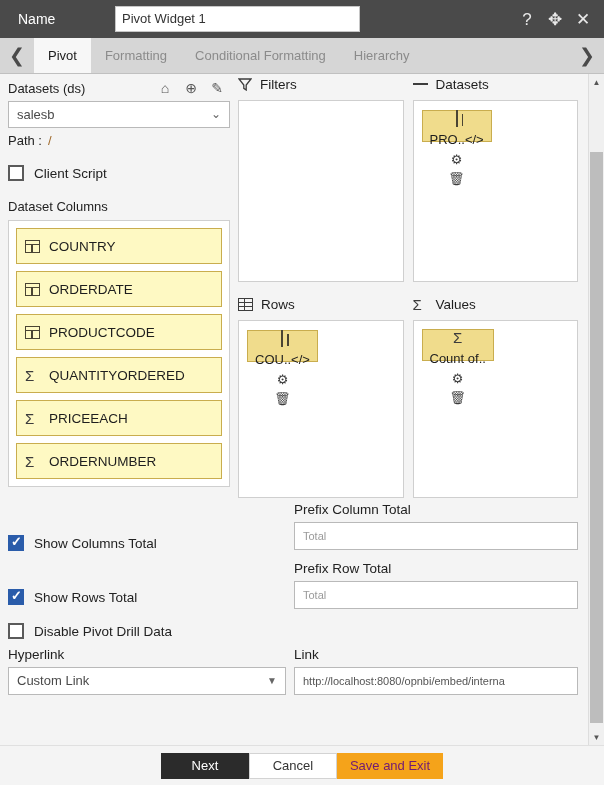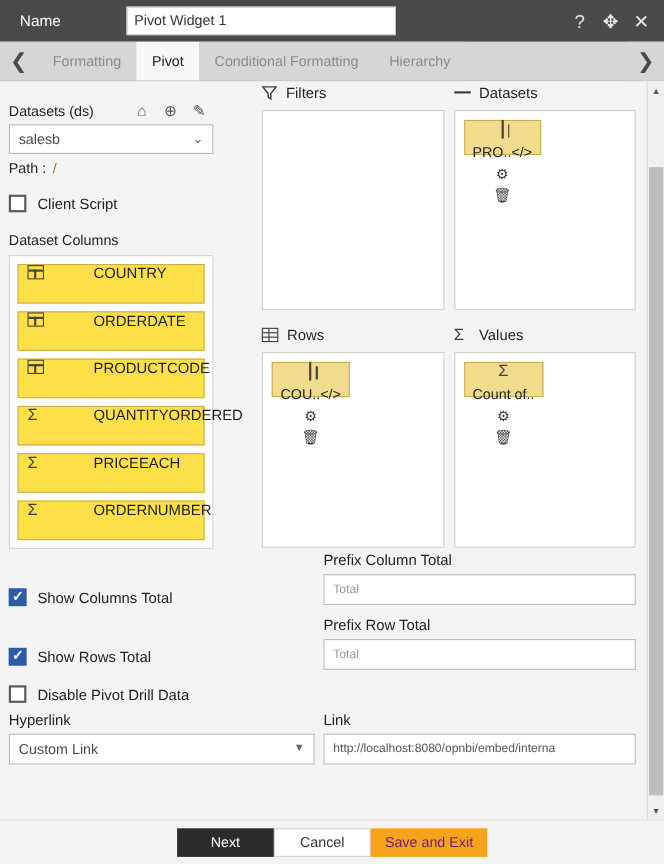--- a/index.html
+++ b/index.html
@@ -48,21 +48,21 @@
   .tab.active { background: #f7f7f7; color: #1b1b1b; }
 
   
   .content {
     position: absolute; top: 74px; left: 0; right: 0; bottom: 40px;
     background: #f4f4f4;
   }
   .scroll-area { position: absolute; inset: 0 16px 0 0; }
 
   
-  .left-col { position: absolute; left: 8px; top: 16px; width: 186px; }
+  .left-col { position: absolute; left: 8px; top: 4px; width: 222px; }
   .ds-head { display: flex; align-items: center; height: 20px; }
   .ds-head .t { font-size: 13px; color: #222; }
   .ds-head .sp { flex: 1; }
   .ds-ic { width: 26px; text-align: center; font-size: 14px; color: #555; cursor: pointer; }
 
   .select {
     position: relative; height: 27px; background: #fff; border: 1px solid #b9b9b9;
     font-size: 13px; color: #4a4a4a; line-height: 25px; padding: 0 26px 0 8px;
     margin-top: 3px; overflow: hidden; white-space: nowrap;
   }
@@ -84,23 +84,23 @@
   }
   .cbrow .lab { font-size: 13.5px; }
 
   .sect-title { font-size: 13px; margin-top: 18px; }
 
   .chip-box {
     margin-top: 6px; background: #fff; border: 1px solid #cfcfcf;
     padding: 7px 7px 0 7px;
   }
   .chip {
-    background: #fde047; border: 1px solid #c9ad4e; height: 36px;
-    display: flex; align-items: flex-start; padding: 0 8px; margin-bottom: 7px;
-    font-size: 13.5px; color: #1e1e1e; cursor: pointer; gap: 36px;
+    background: #fef9c3; border: 1px solid #c9ad4e; height: 36px;
+    display: flex; align-items: center; padding: 0 8px; margin-bottom: 7px;
+    font-size: 13.5px; color: #1e1e1e; cursor: pointer;
   }
   .chip .gi { margin-right: 9px; display: flex; align-items: center; }
 
   
   .ic-table {
     width: 15px; height: 13px; border: 1.6px solid #4a4433; position: relative; flex: none;
   }
   .ic-table::before {
     content:""; position: absolute; left: 0; right: 0; top: 3px; height: 1.6px; background: #4a4433;
   }
@@ -193,22 +193,22 @@
   <div class="name-input">Pivot Widget 1</div>
   <div class="spacer"></div>
   <div class="hicon">?</div>
   <div class="hicon">✥</div>
   <div class="hicon">✕</div>
 </div>
 
 <div class="tabbar">
   <div class="tab-arrow">❮</div>
   <div class="tabs">
+    <div class="tab active">Pivot</div>
     <div class="tab">Formatting</div>
-    <div class="tab active">Pivot</div>
     <div class="tab">Conditional Formatting</div>
     <div class="tab">Hierarchy</div>
   </div>
   <div class="tab-arrow">❯</div>
 </div>
 
 <div class="content">
   <div class="scroll-area">
 
     <div class="left-col">

